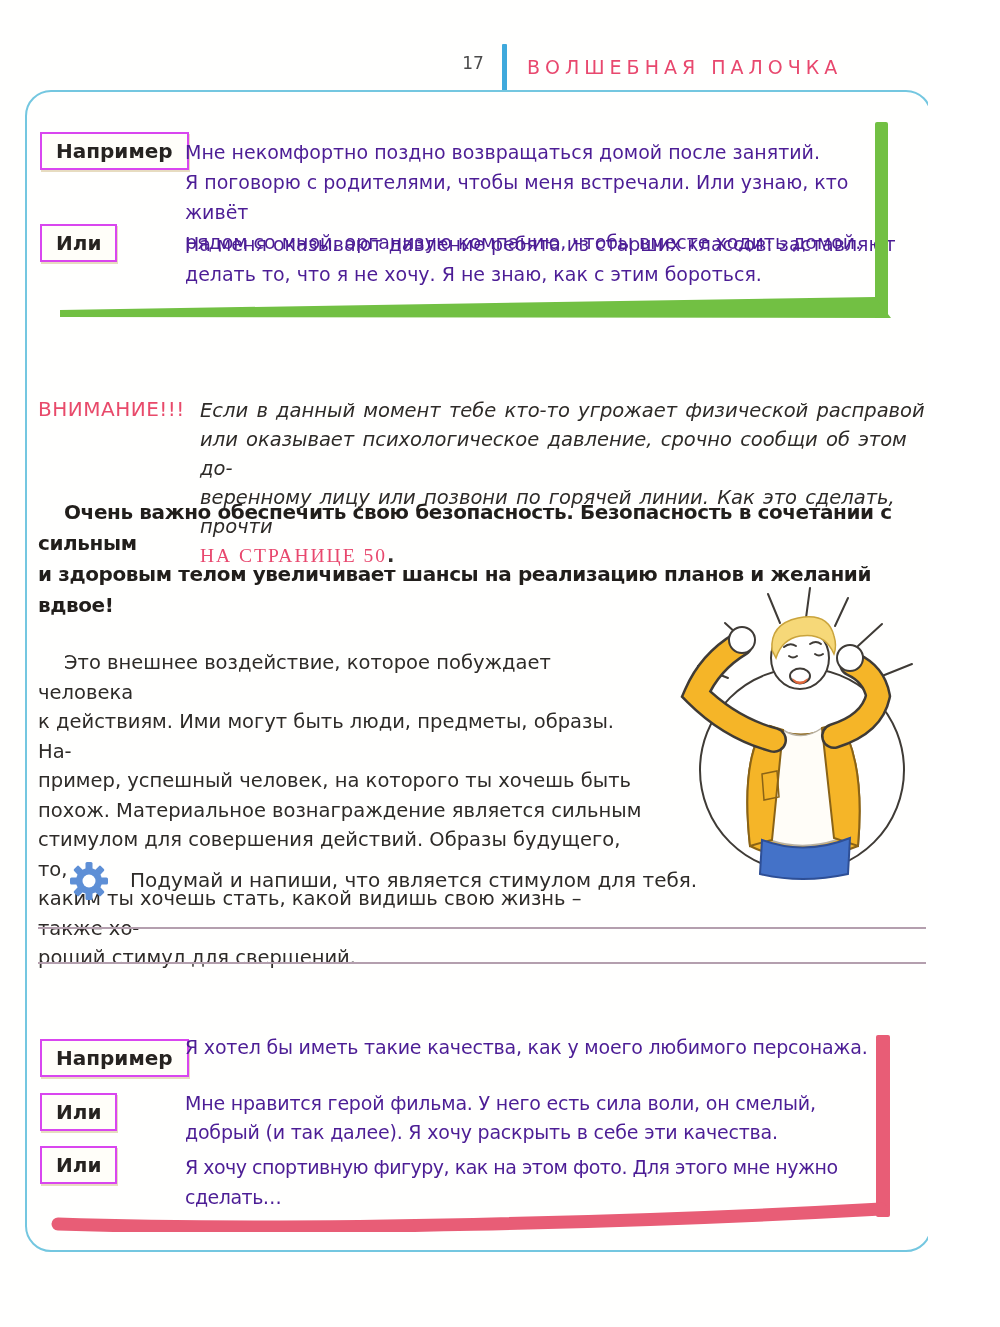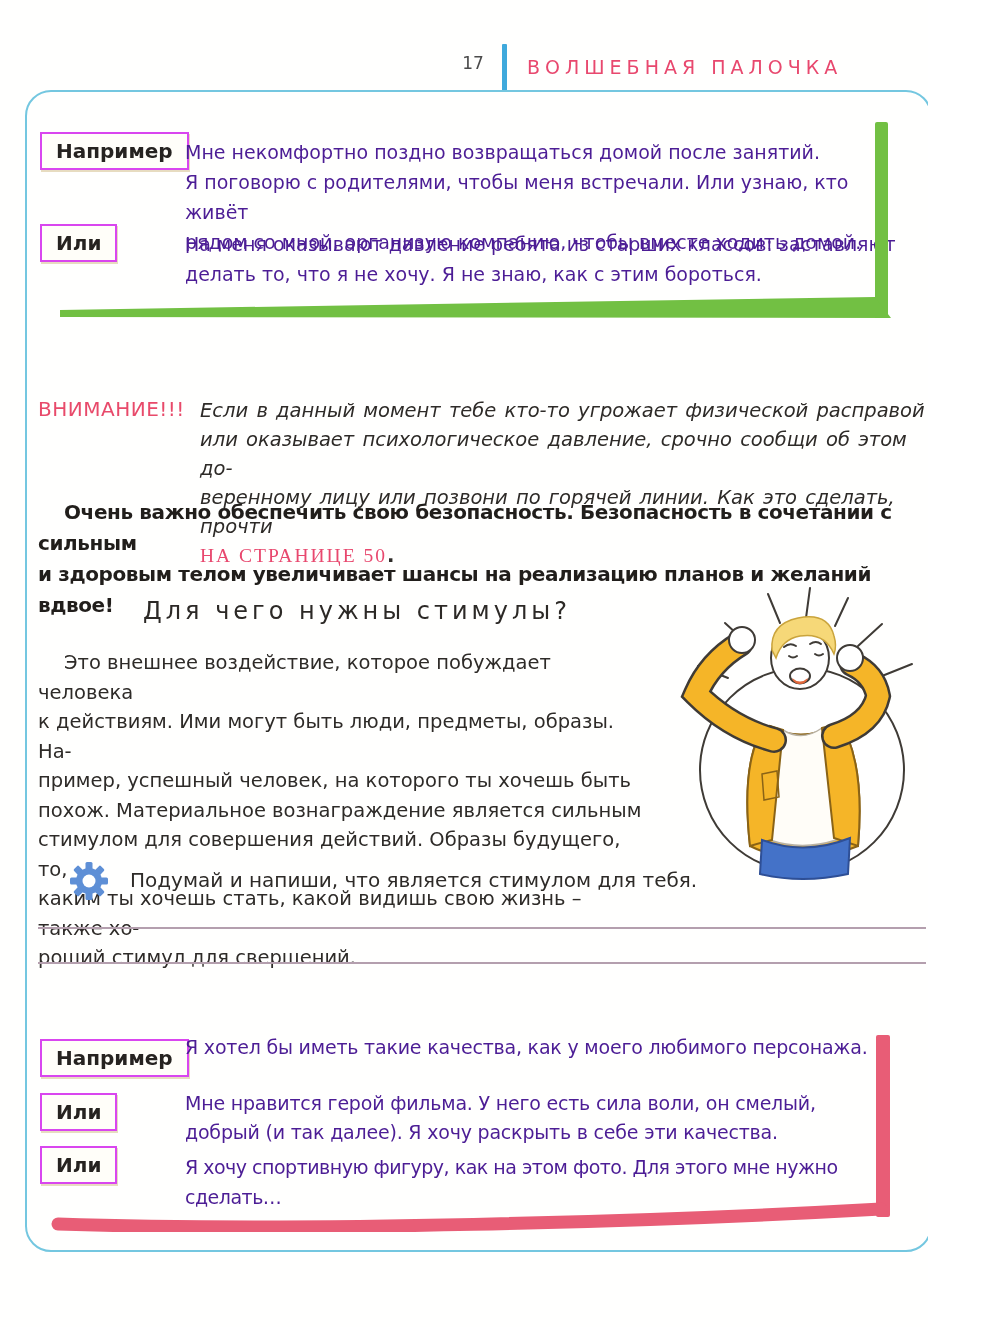--- a/index.html
+++ b/index.html
@@ -70,21 +70,20 @@
       <span class="att-main">Если в данный момент тебе кто-то угрожает физической расправой
 или оказывает психологическое давление, срочно сообщи об этом до-
 веренному лицу или позвони по горячей линии. Как это сделать, прочти</span>
       <span class="att-link">НА СТРАНИЦЕ 50</span><span class="att-period">.</span>
     </div>
   </div>
 
   <div class="safety">Очень важно обеспечить свою безопасность. Безопасность в сочетании с сильным
 и здоровым телом увеличивает шансы на реализацию планов и желаний вдвое!</div>
 
-  <div class="heading">Для чего нужны стимулы?</div>
   <div class="stimuli-body">Это внешнее воздействие, которое побуждает человека
 к действиям. Ими могут быть люди, предметы, образы. На-
 пример, успешный человек, на которого ты хочешь быть
 похож. Материальное вознаграждение является сильным
 стимулом для совершения действий. Образы будущего, то,
 каким ты хочешь стать, какой видишь свою жизнь – также хо-
 роший стимул для свершений.</div>
 
   <svg class="svgabs" style="left:650px;top:578px;" width="312" height="302" viewBox="0 0 312 302">
     <g stroke="#3f3b36" stroke-width="2" stroke-linecap="round">

